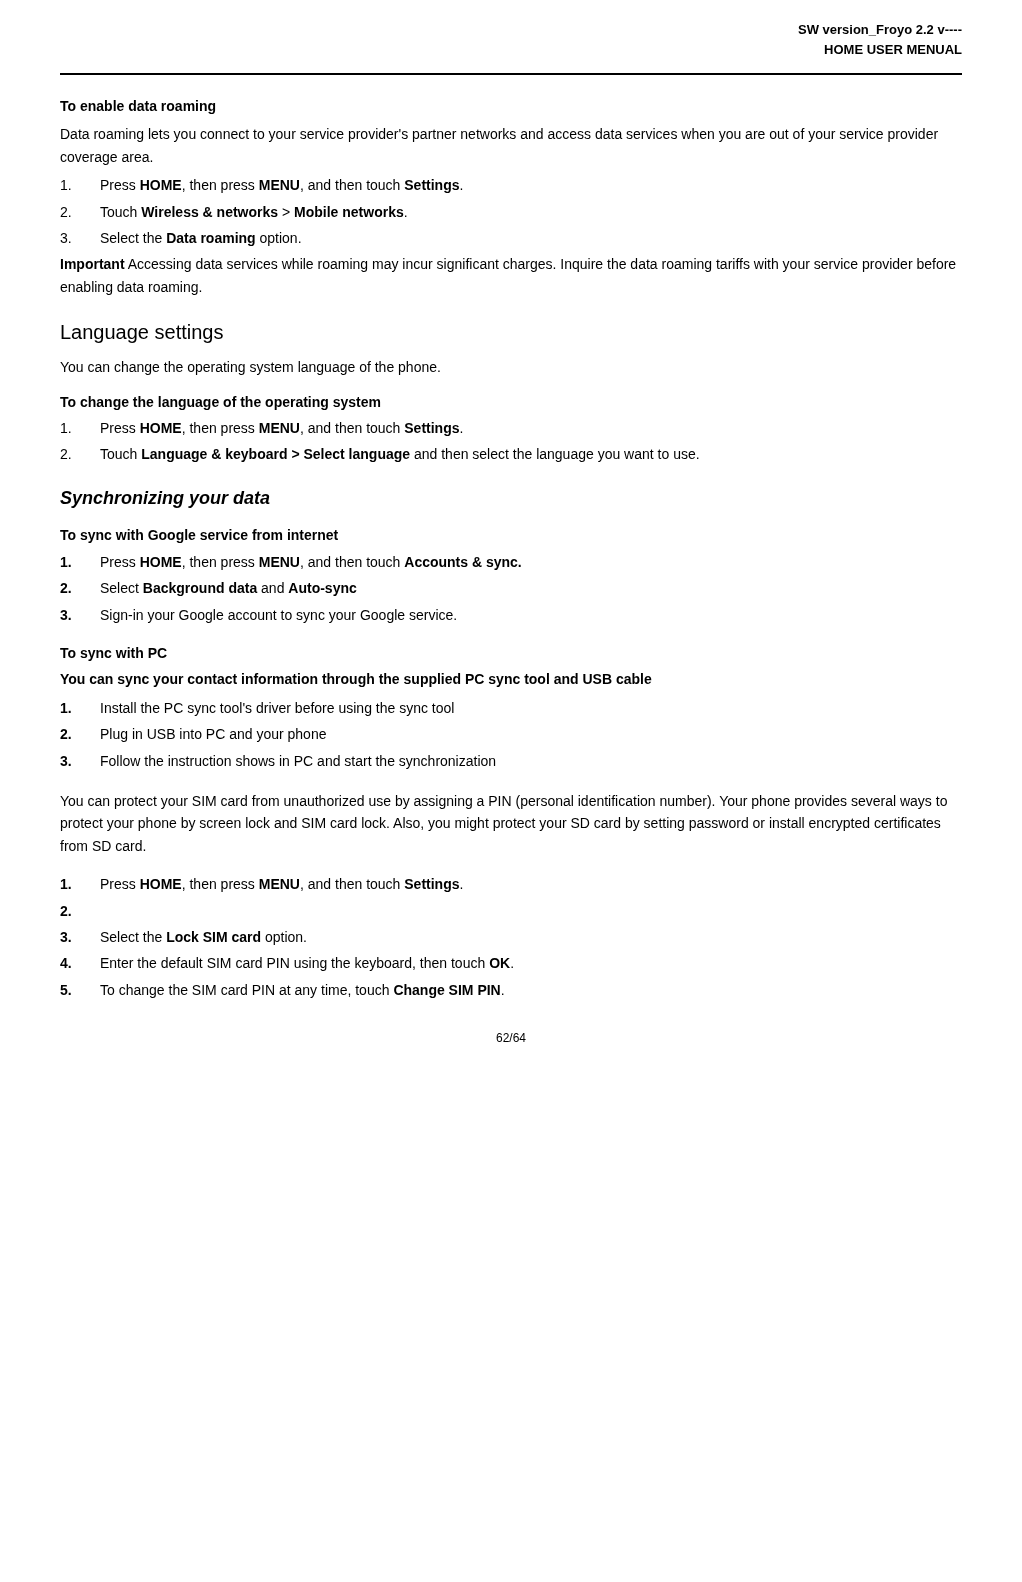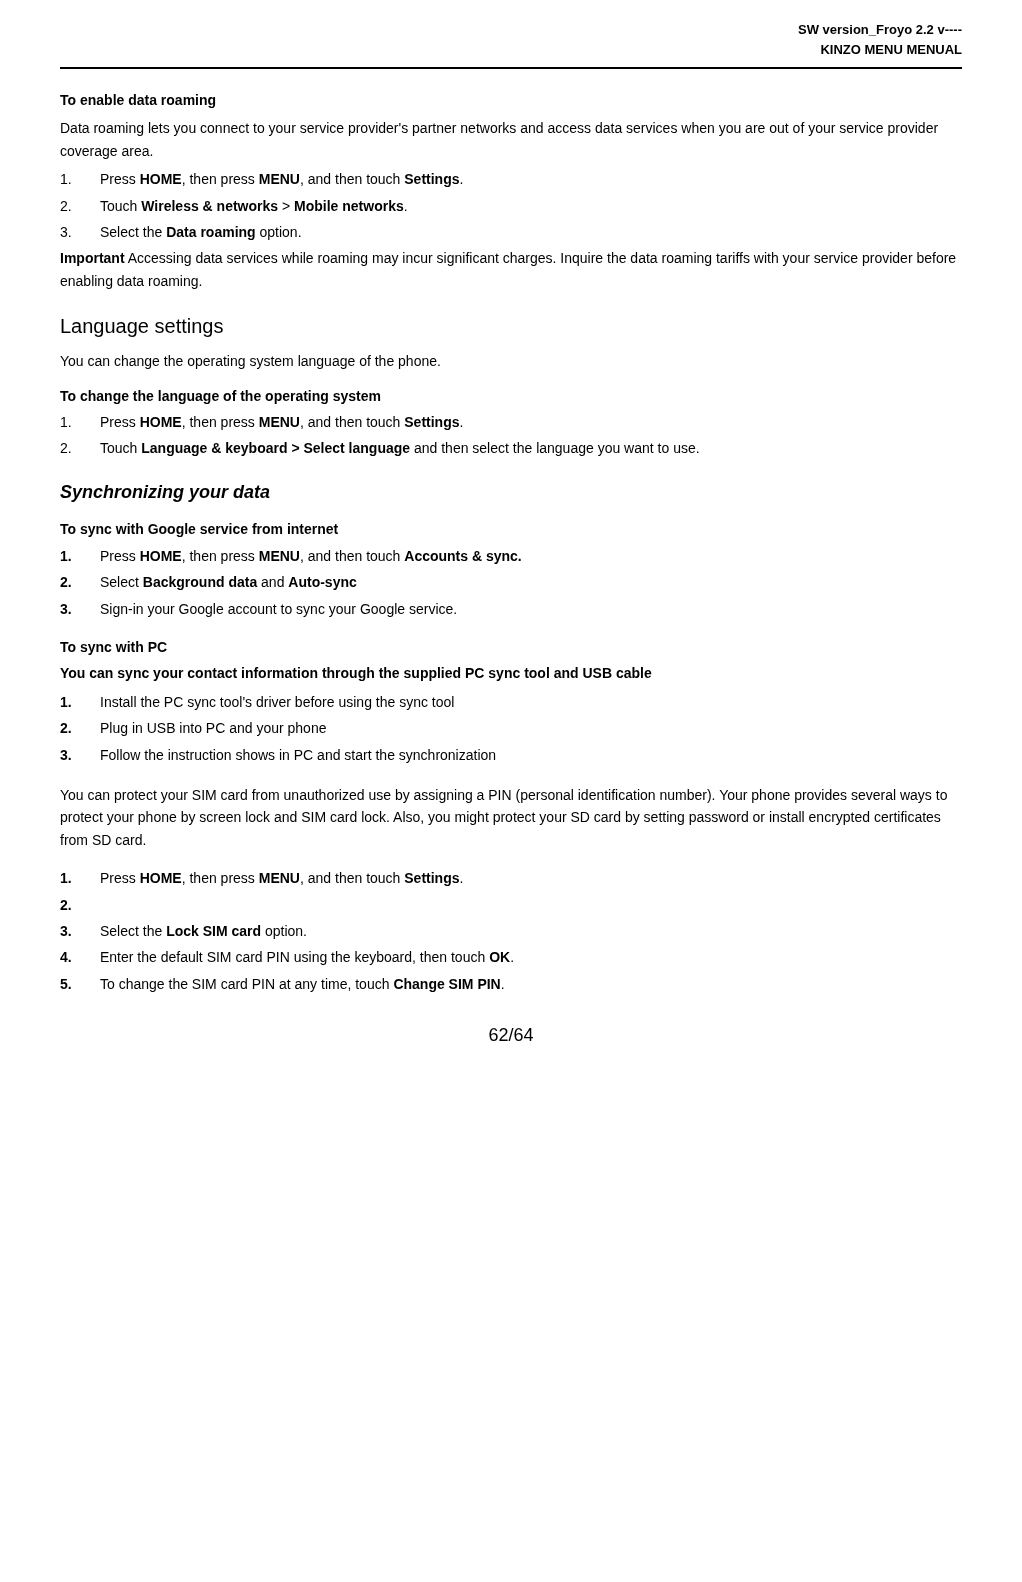--- a/index.html
+++ b/index.html
@@ -12,21 +12,21 @@
       font-size: 14px;
       color: #000;
       background: #fff;
       width: 1022px;
       min-height: 1582px;
       padding: 20px 60px 40px 60px;
     }
     .header {
       text-align: right;
       border-bottom: 2px solid #000;
-      padding-bottom: 8px;
+      padding-bottom: 14px;
       margin-bottom: 20px;
       line-height: 1.5;
     }
     .header-line {
       font-size: 13px;
       font-weight: bold;
     }
     p {
       margin-bottom: 6px;
       line-height: 1.6;
@@ -68,35 +68,35 @@
       margin-top: 10px;
     }
     .subsection-title {
       font-weight: bold;
       margin-bottom: 4px;
       margin-top: 12px;
     }
     .page-number {
       text-align: center;
       margin-top: 30px;
-      font-size: 18px;
+      font-size: 12px;
     }
     .important-note {
       line-height: 1.6;
     }
     .spacer {
       margin-top: 16px;
     }
   </style>
 </head>
 <body>
 
 <div class="header">
   <div class="header-line">SW version_Froyo 2.2 v----</div>
-  <div class="header-line">KINZO MENU MENUAL</div>
+  <div class="header-line">HOME USER MENUAL</div>
 </div>
 
 <div class="section-block">
   <p><strong>To enable data roaming</strong></p>
   <p>Data roaming lets you connect to your service provider's partner networks and access data services when you are out of your service provider coverage area.</p>
   <ol class="numbered">
     <li>
       <span class="num">1.</span>
       <span>Press <strong>HOME</strong>, then press <strong>MENU</strong>, and then touch <strong>Settings</strong>.</span>
     </li>

